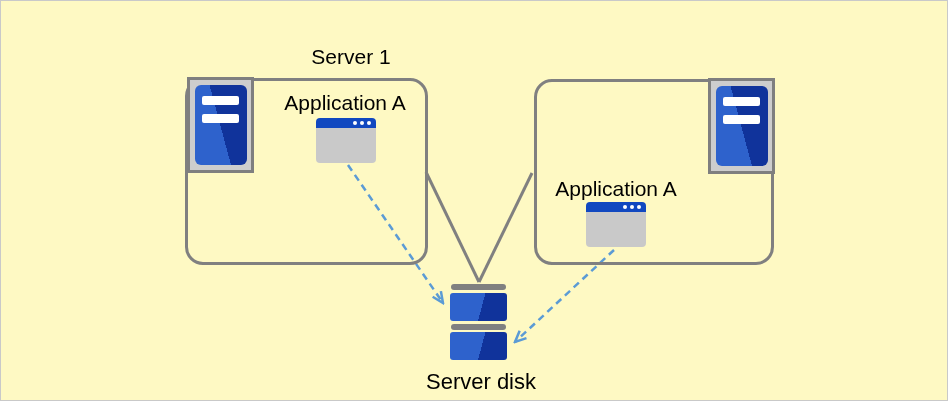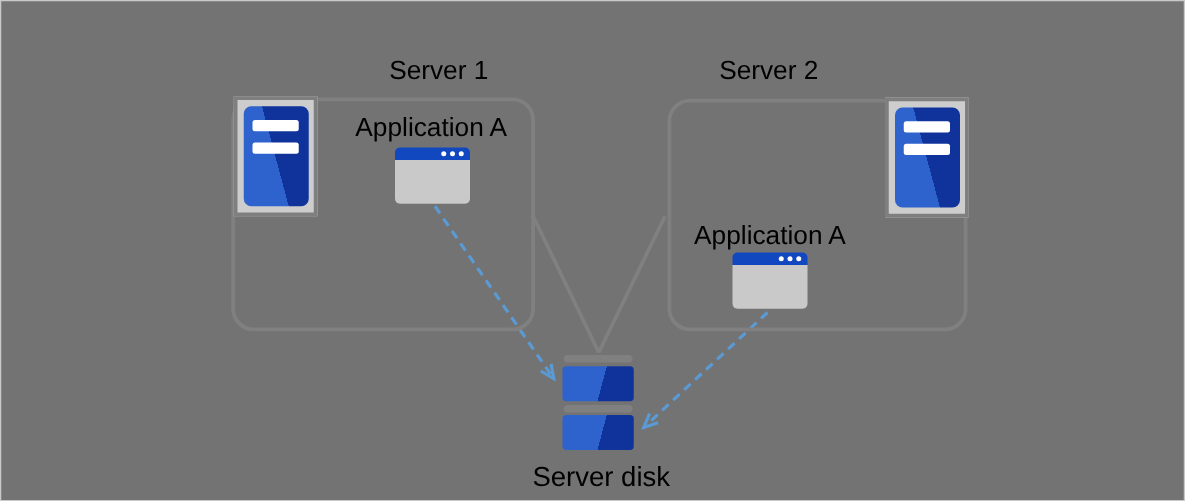--- a/index.html
+++ b/index.html
@@ -15,21 +15,21 @@
     --canvas-border:#c9c9c9;
   }
   *{margin:0;padding:0;box-sizing:border-box;}
   body{
     font-family:"Liberation Sans", sans-serif;
     background:#ffffff;
   }
   .canvas{
     position:relative;
     width:948px;height:401px;
-    background:#737373;
+    background:#fef9c3;
     border:1px solid var(--canvas-border);
     overflow:hidden;
   }
   .lbl{
     position:absolute;
     color:var(--text-black);
     font-size:21px;
     text-align:center;
     white-space:nowrap;
   }
@@ -135,21 +135,20 @@
     <div class="titlebar">
       <div class="dots">
         <div class="dot"></div>
         <div class="dot"></div>
         <div class="dot"></div>
       </div>
     </div>
     <div class="winbody"></div>
   </div>
 
-  <div class="lbl" style="left:544px;top:44px;width:140px;">Server 2</div>
 
   <div class="server-box" style="left:533px;top:78px;width:240px;height:186px;"></div>
 
   <div class="srv-frame" style="left:707px;top:77px;">
     <div class="srv-body">
       <div class="srv-slot s1"></div>
       <div class="srv-slot s2"></div>
     </div>
   </div>
 

